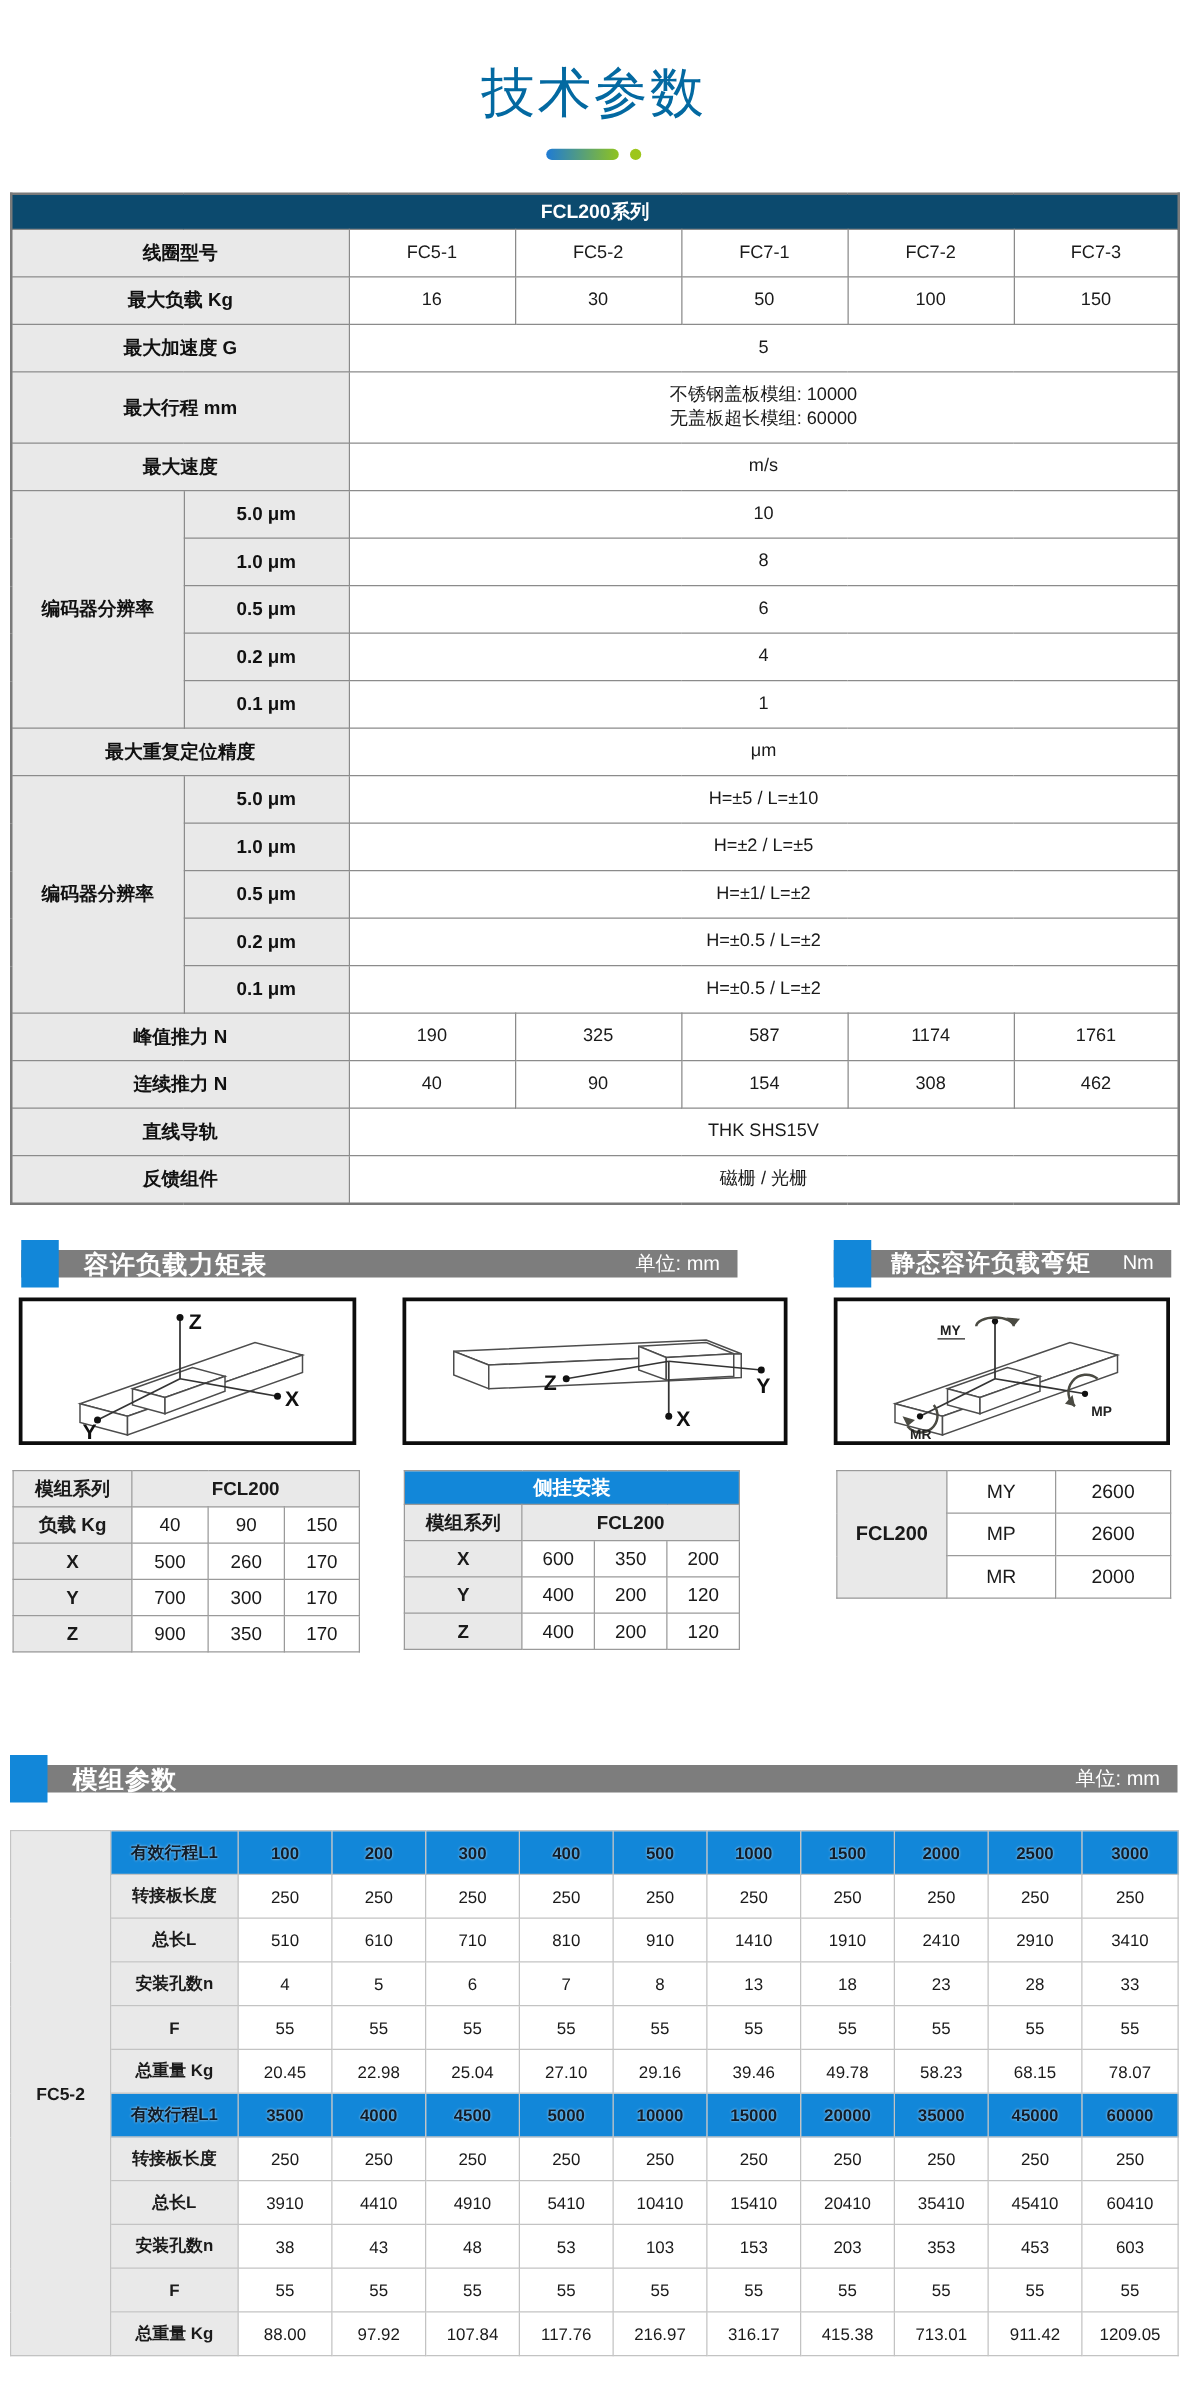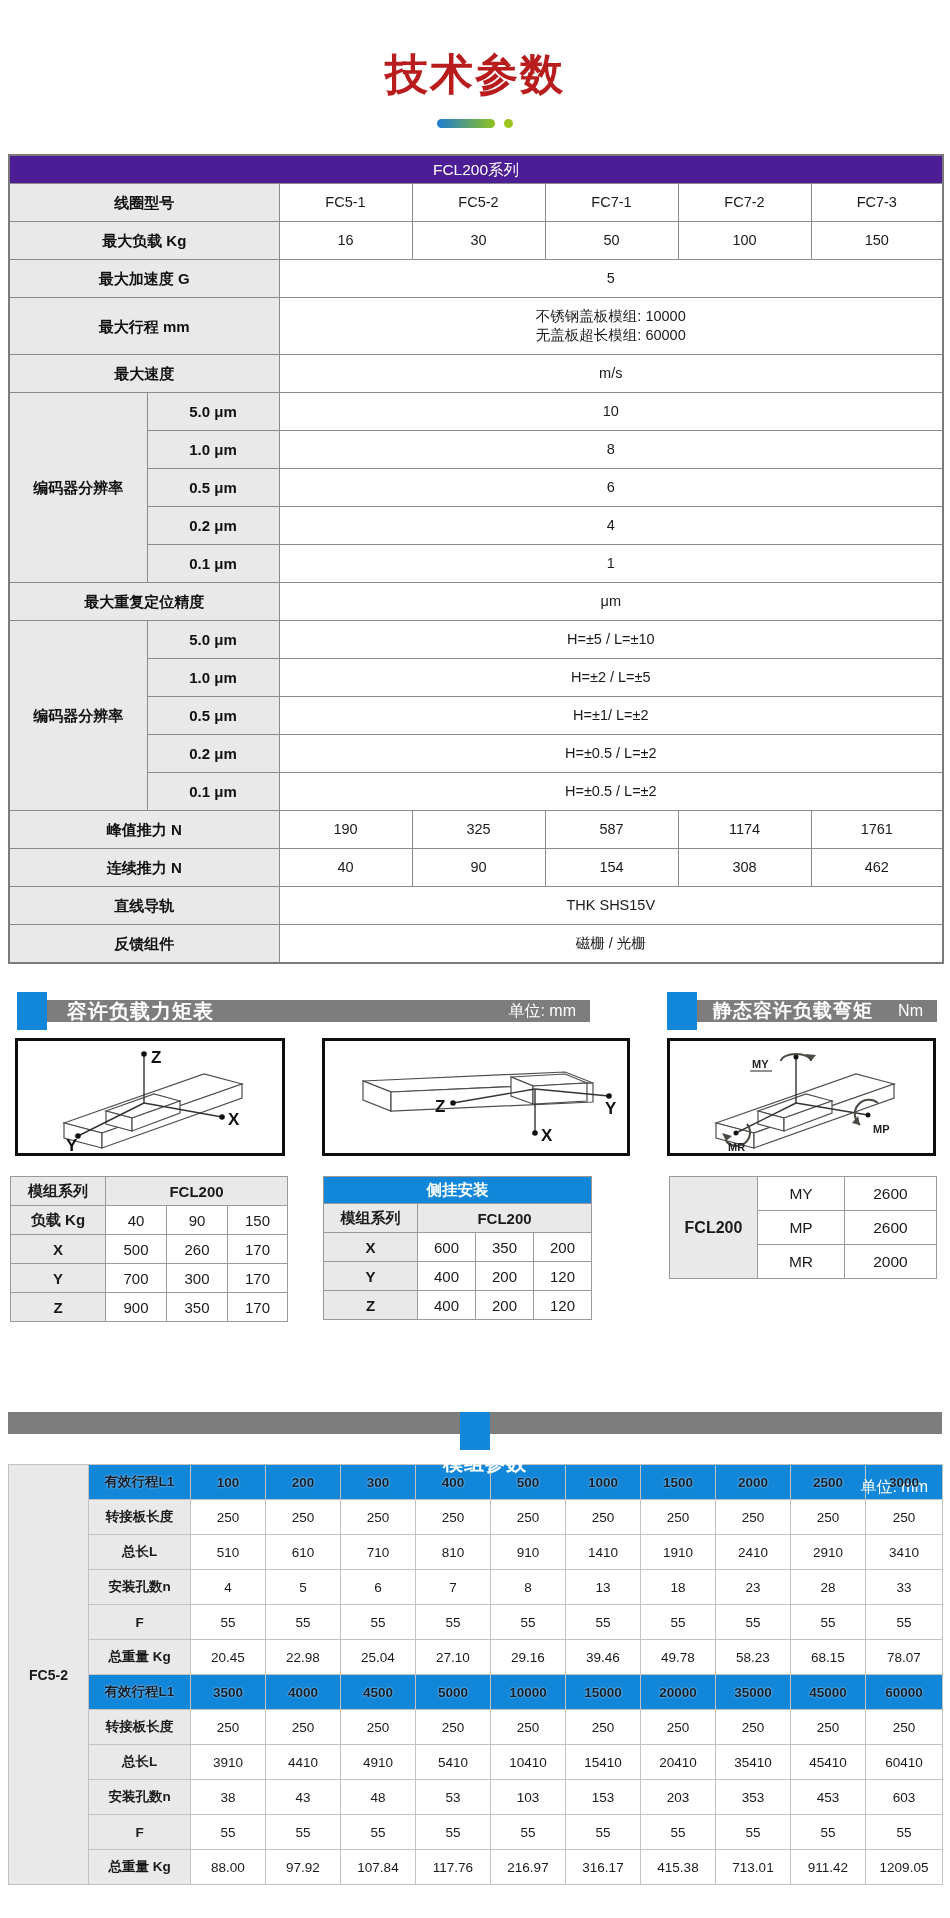--- a/index.html
+++ b/index.html
@@ -5,45 +5,45 @@
   * { box-sizing: border-box; margin: 0; padding: 0; }
   html, body { background: #ffffff; }
   body {
     width: 950px; min-height: 1918px; margin: 0 auto;
     font-family: "Liberation Sans", "DejaVu Sans", sans-serif;
     color: #1a1a1a; position: relative;
   }
   .page { width: 950px; padding: 0 8px 30px 8px; }
 
   
-  .title { text-align: center; padding-top: 46px; font-size: 43px; font-weight: 700; color: #b91c1c; letter-spacing: 2px; }
+  .title { text-align: center; padding-top: 46px; font-size: 43px; font-weight: 400; color: #0369a1; letter-spacing: 2px; }
   .title-underline-row { display: flex; justify-content: center; align-items: center; gap: 9px; margin-top: 15px; }
   .pill { width: 58px; height: 9px; border-radius: 5px; background: linear-gradient(90deg, #1f7bd4, #8fc31f); }
   .dot  { width: 9px; height: 9px; border-radius: 50%; background: #9dc61c; }
 
   
   table { border-collapse: collapse; table-layout: fixed; }
   td { text-align: center; vertical-align: middle; background: #fff; }
 
   
   .spec-table { width: 934px; margin: 26px auto 0; border: 2px solid #7a7a7a; }
   .spec-table td { border: 1px solid #8b8b8b; font-size: 14.5px; padding: 9px 6px; line-height: 19px; white-space: pre-line; }
   .spec-table td.lbl { background: #e9e9e9; font-weight: 700; font-size: 15px; color: #111; }
-  .spec-table td.hdr { background: #4c1d95; color: #fff; font-weight: 400; font-size: 15.5px; padding: 4px 6px; }
+  .spec-table td.hdr { background: #0c4a6e; color: #fff; font-weight: 700; font-size: 15.5px; padding: 4px 6px; }
 
   
   .bars-row { display: flex; justify-content: space-between; margin: 36px 5px 0 9px; }
   .bar { height: 22px; background: #7d7d7d; display: flex; align-items: center; }
   .bar .sq { width: 30px; height: 38px; background: #1287d9; flex: none; }
   .bar-left { width: 573px; }
   .bar-right { width: 270px; }
   .bar-title { color: #fff; font-weight: 700; font-size: 20px; margin-left: 20px; letter-spacing: 1px; white-space: nowrap; }
   .bar-unit { color: #fff; font-size: 16px; margin-left: auto; margin-right: 14px; white-space: nowrap; }
   .bar-right .bar-title { font-size: 19px; margin-left: 16px; }
-  .bar-full { width: 934px; margin: 90px auto 0; flex-direction: column; }
+  .bar-full { width: 934px; margin: 90px auto 0; }
 
   
   .diagrams-row { display: flex; margin: 16px 6px 0 7px; align-items: flex-start; }
   .dbox { border: 3px solid #0d0d0d; background: #fff; }
   .dbox svg { display: block; }
   #d1 { width: 270px; }
   #d2 { width: 308px; margin-left: 37px; }
   #d3 { width: 269px; margin-left: auto; }
   .axis-line { stroke: #333; stroke-width: 1.4; }
   .wire { fill: #fff; stroke: #4d4d4d; stroke-width: 1.2; }

